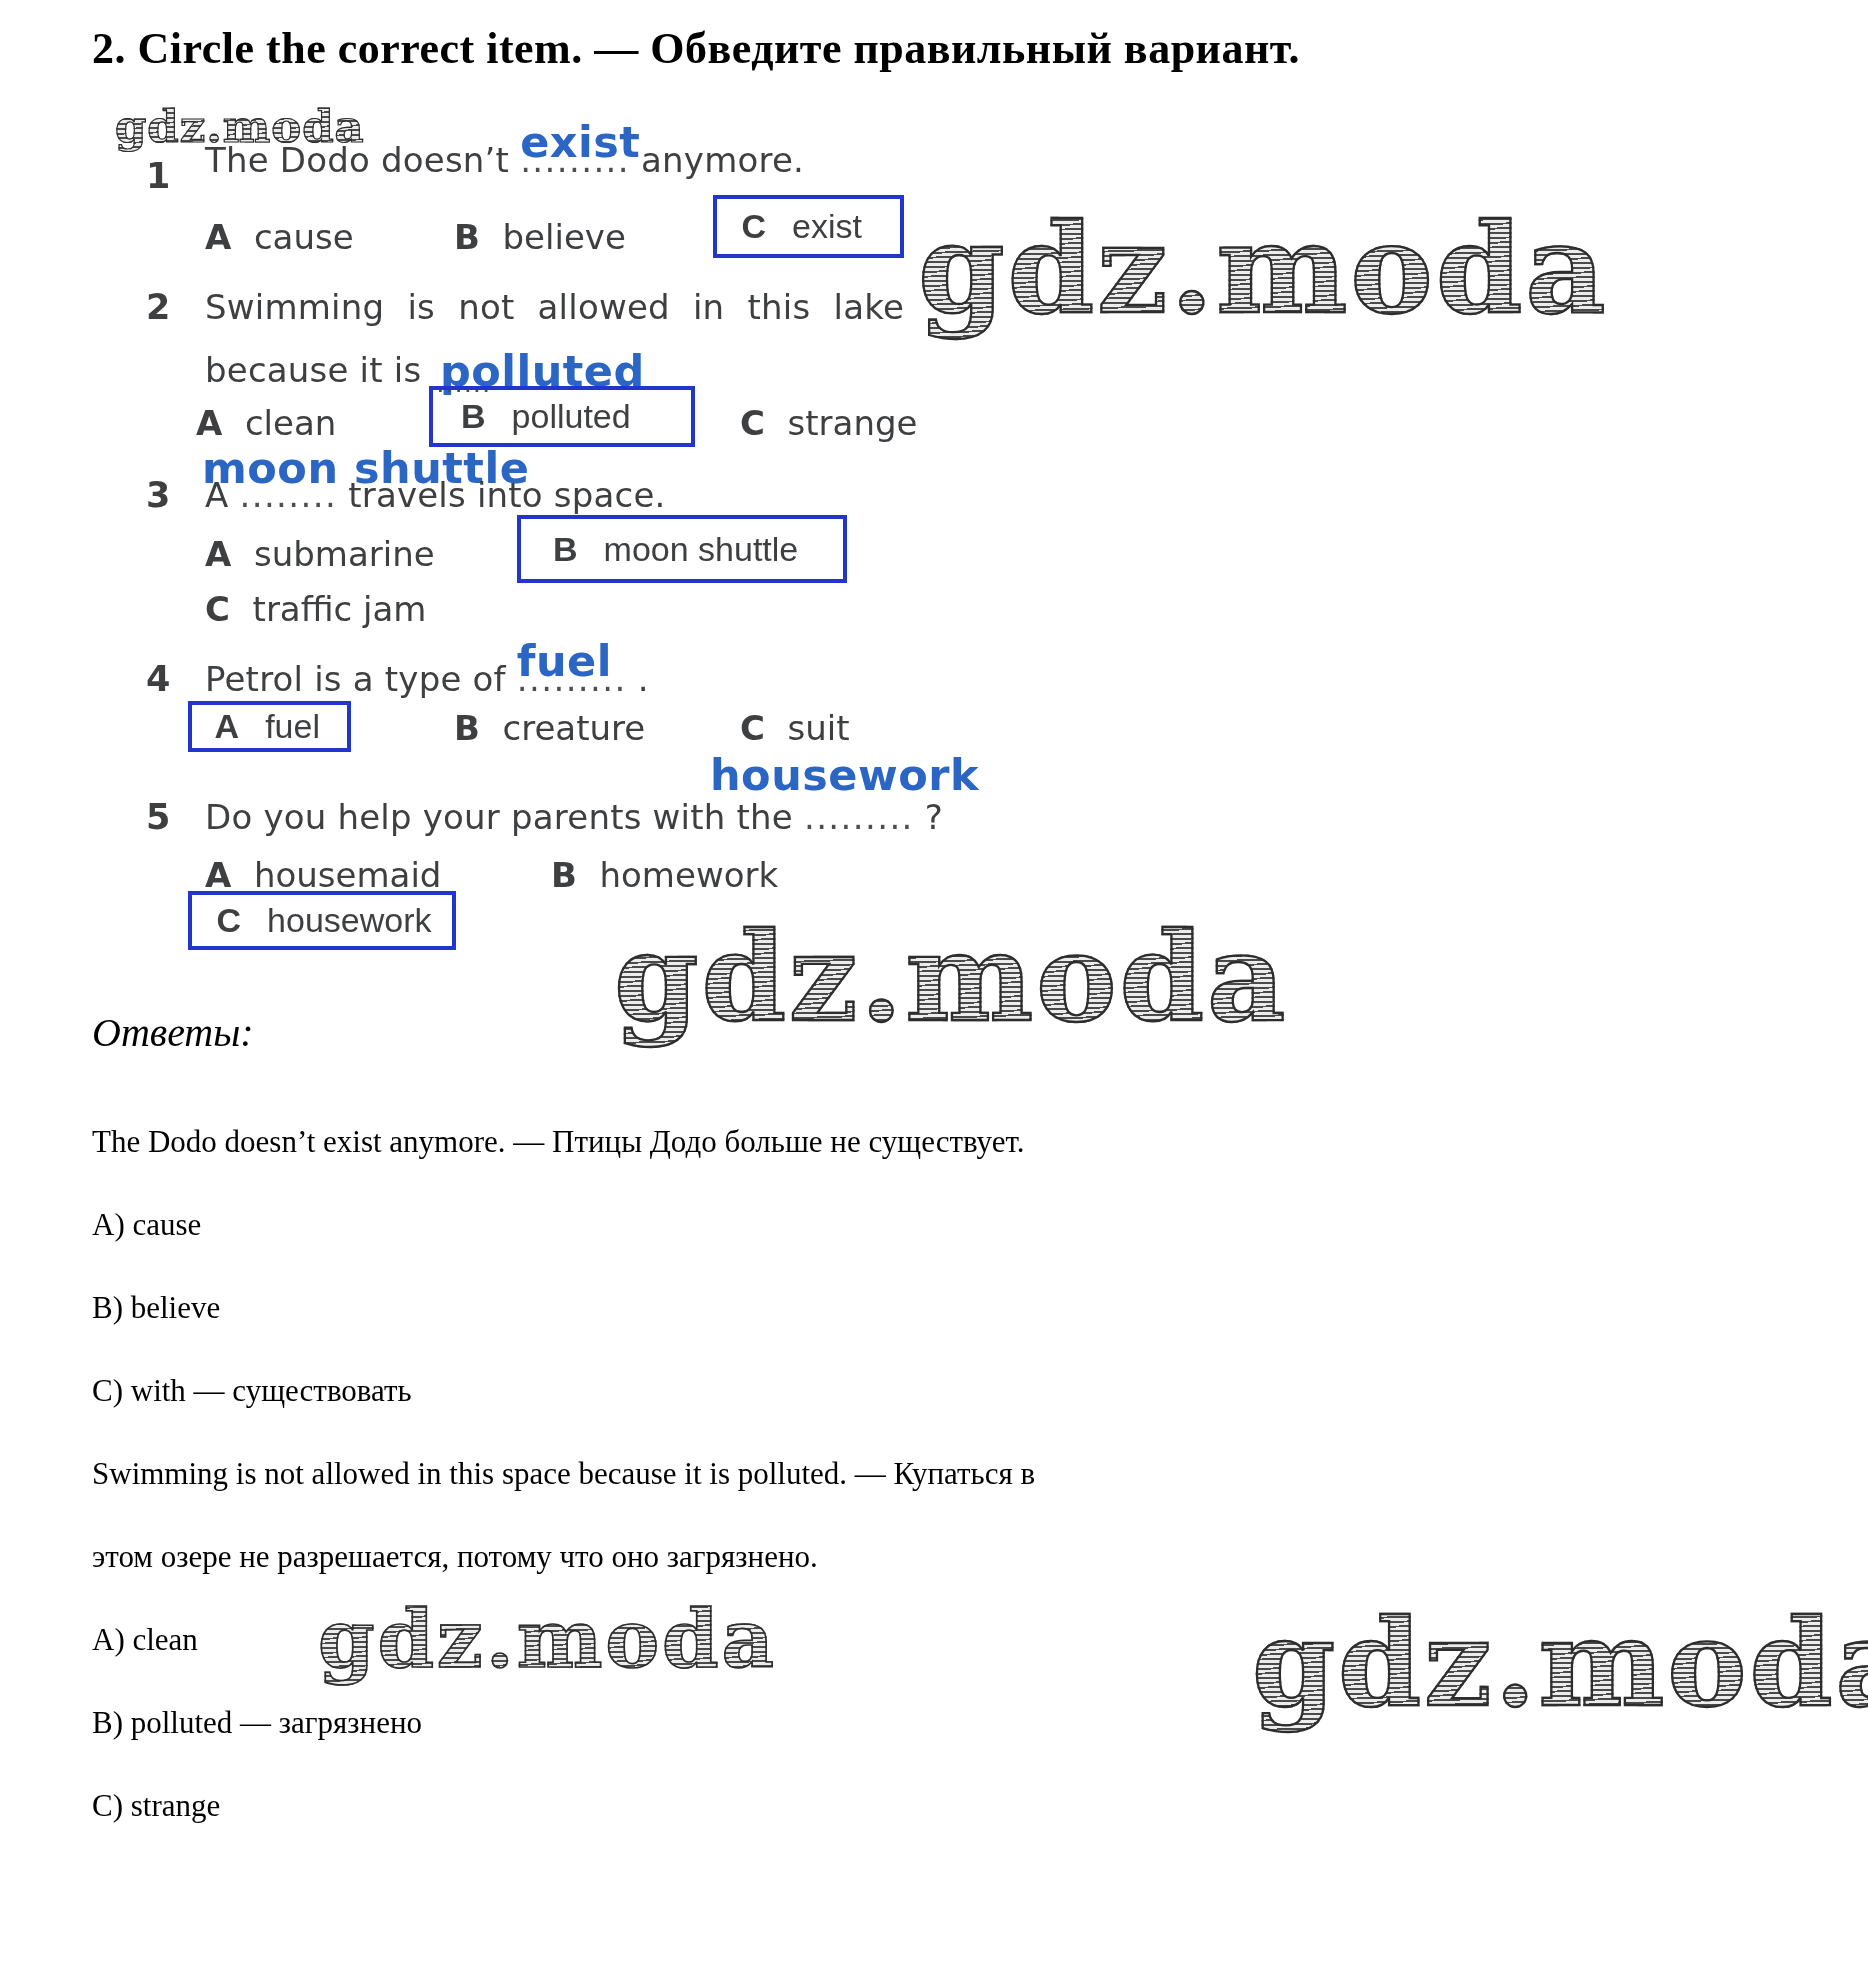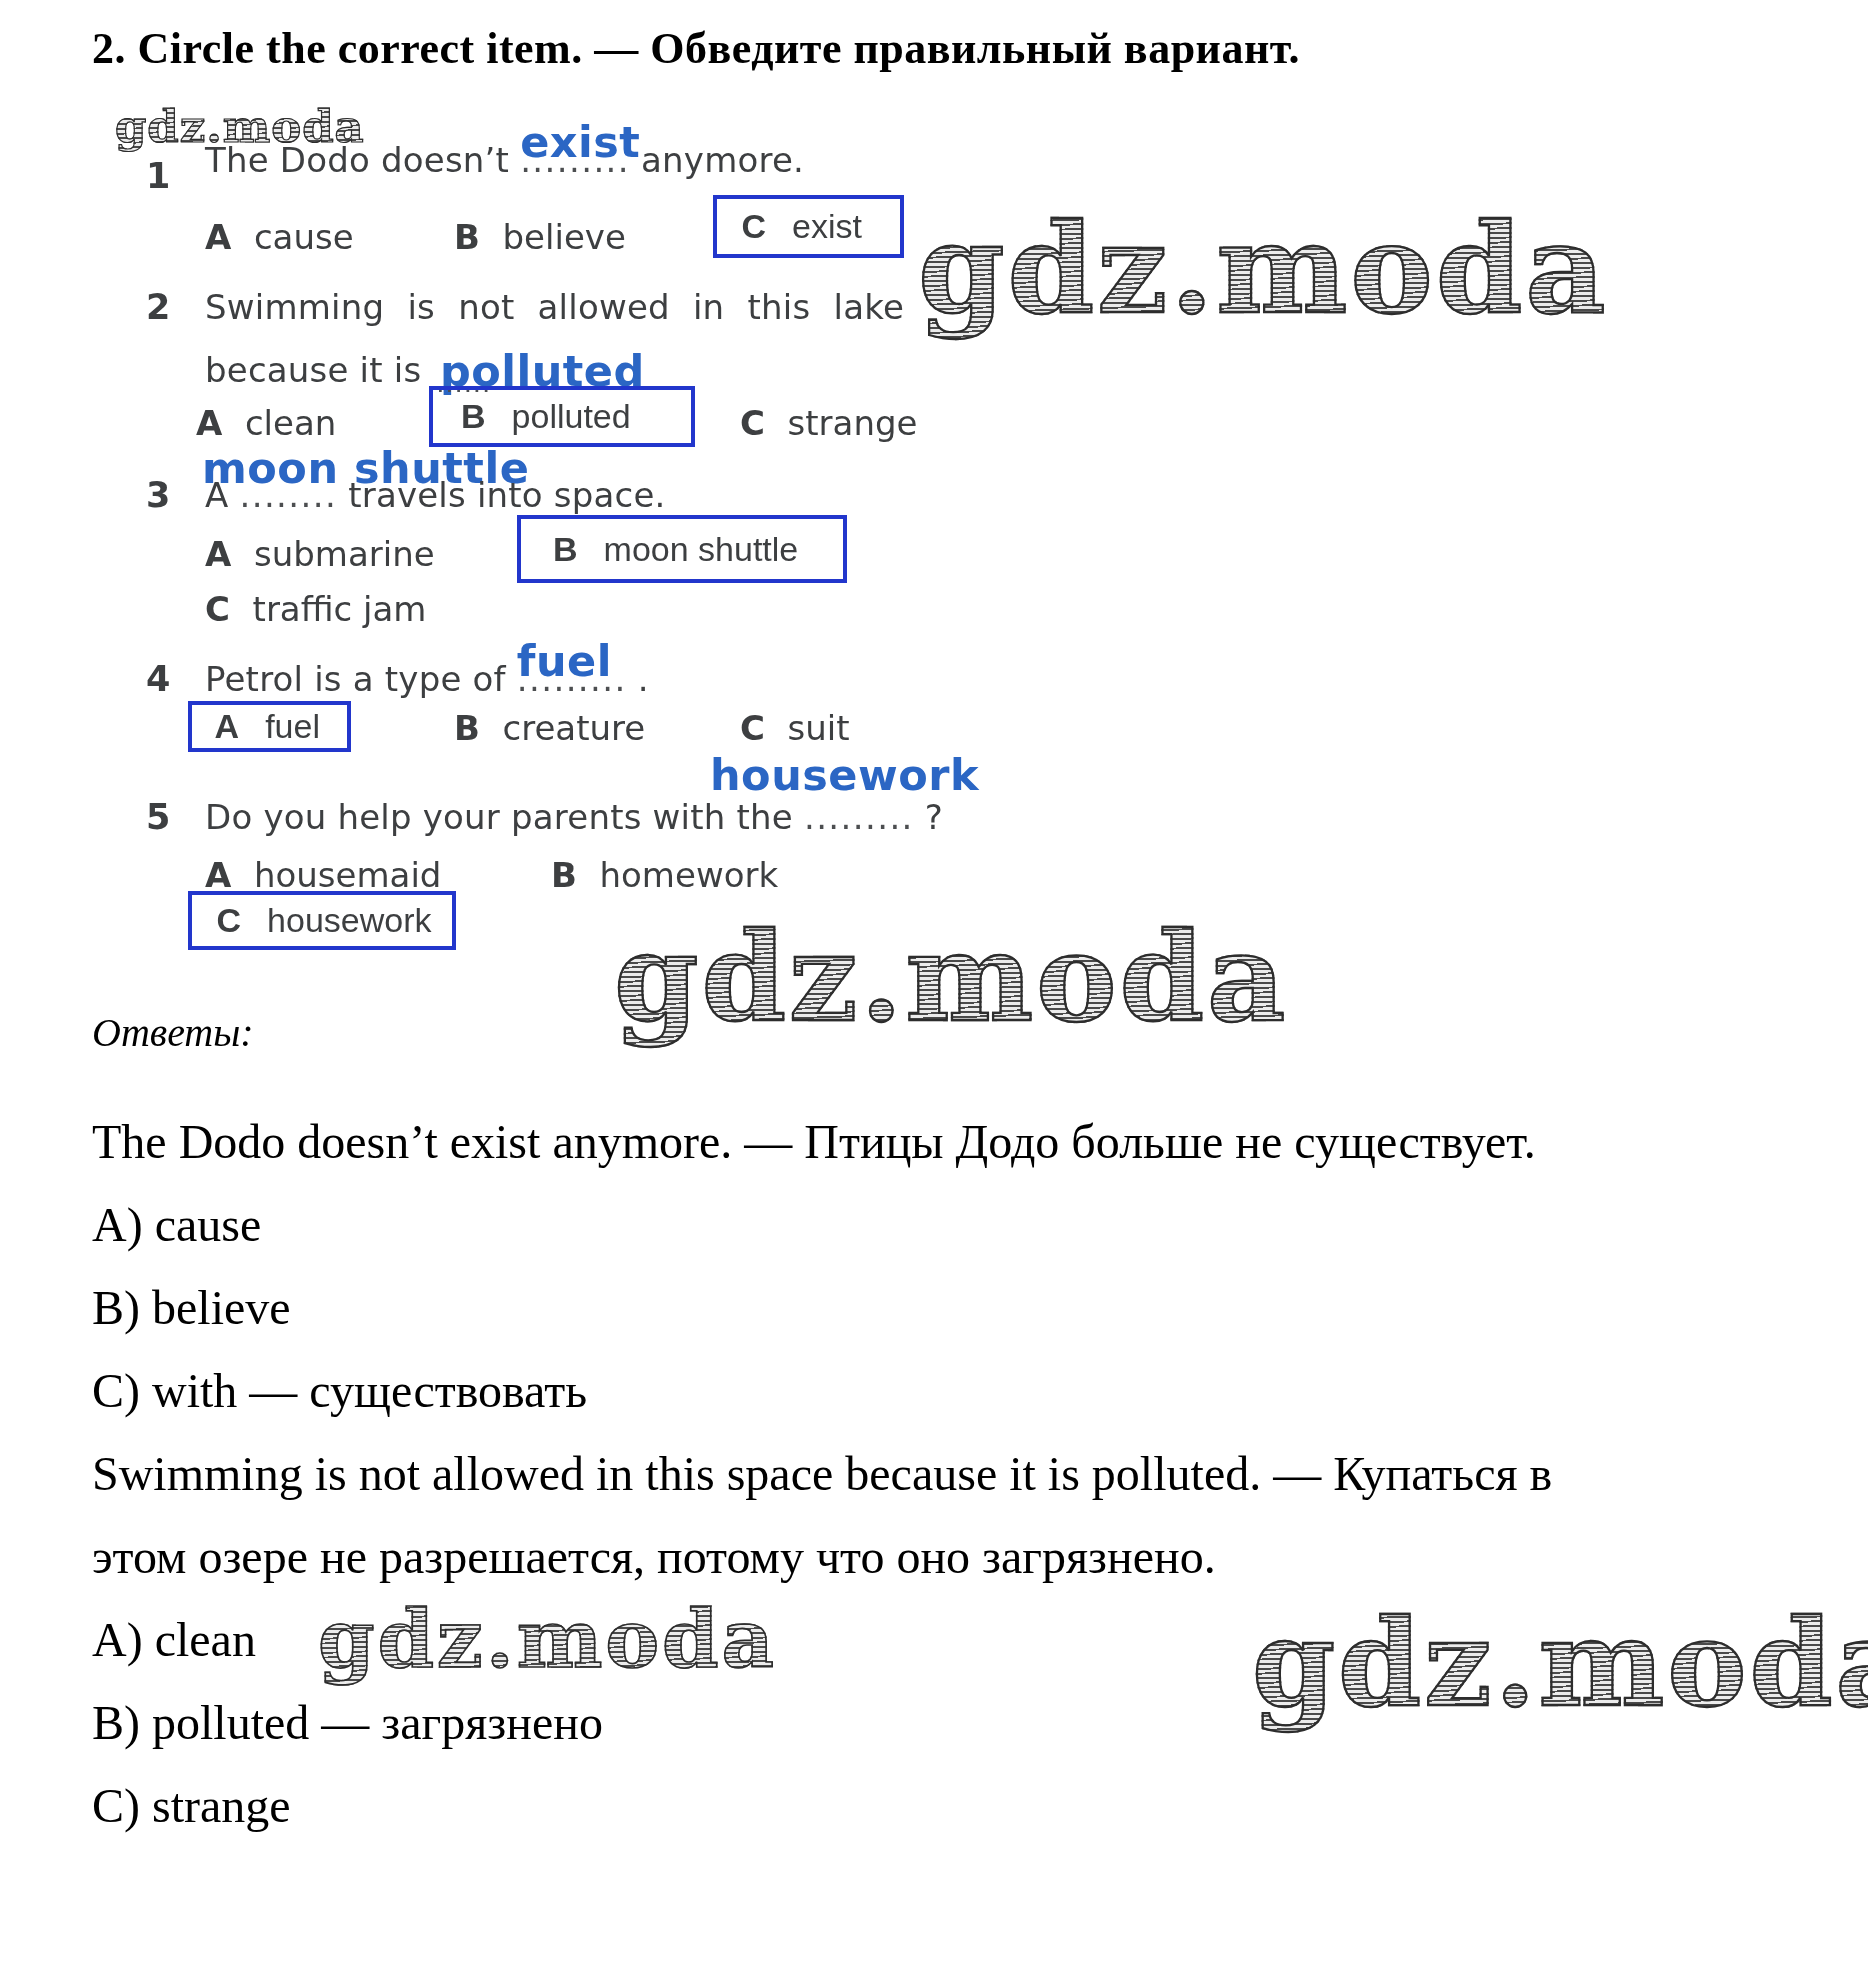--- a/index.html
+++ b/index.html
@@ -59,21 +59,21 @@
   }
   .obox .letter{font-weight:bold;margin-right:26px;}
   
   .answers-heading{
     position:absolute;left:92px;top:1009px;
     font-family:"Liberation Serif",serif;font-style:italic;
     font-size:40px;color:#000;
   }
   .answers{
     position:absolute;left:92px;top:1100px;width:1723px;
-    font-family:"Liberation Serif",serif;font-size:48px;color:#000;
+    font-family:"Liberation Serif",serif;font-size:31px;color:#000;
   }
   .answers .aline{height:83px;line-height:83px;white-space:nowrap;}
 </style>
 </head>
 <body>
 
 <div class="title">2. Circle the correct item. — Обведите правильный вариант.</div>
 
 <div class="wm wm-small">gdz.moda</div>
 <div class="wm wm-big-1">gdz.moda</div>

